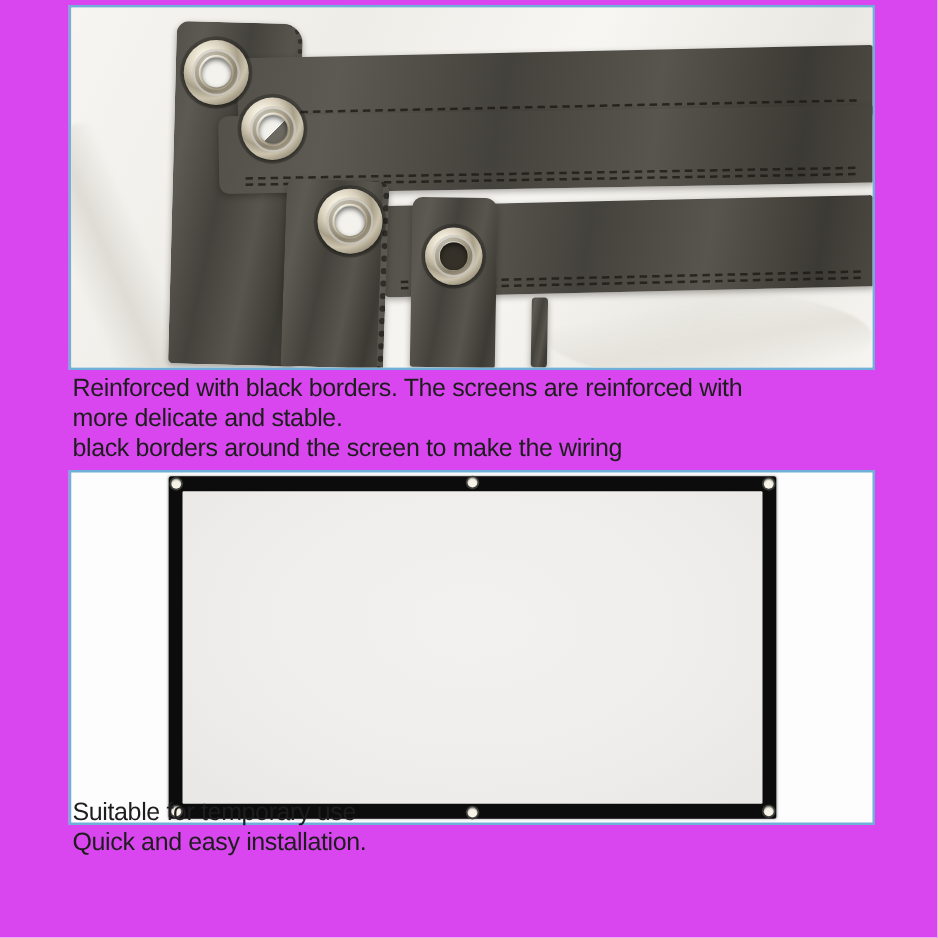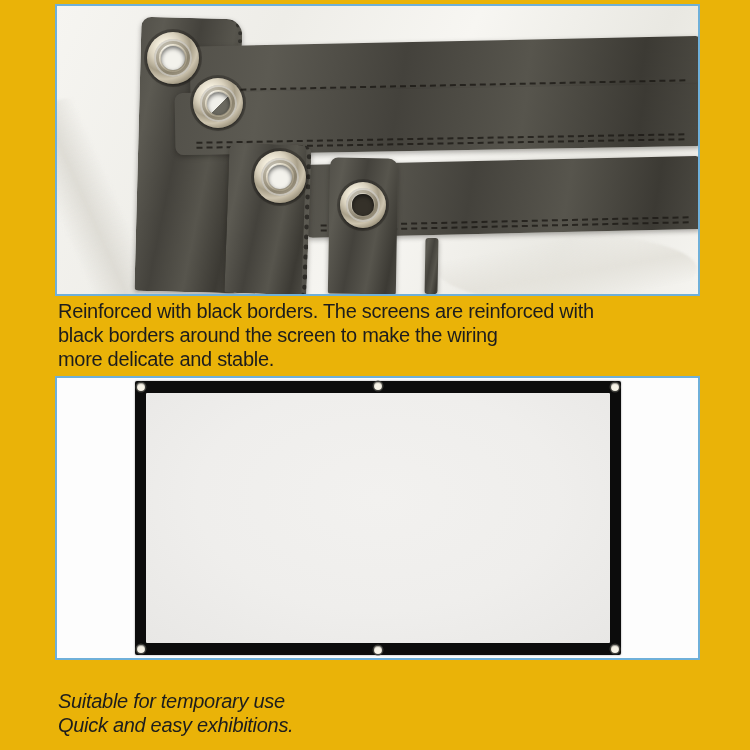--- a/index.html
+++ b/index.html
@@ -2,21 +2,21 @@
 <html><head>
 <meta charset="utf-8">
 <style>
   * { margin:0; padding:0; box-sizing:border-box; }
   html,body { background:#ffffff; }
   body {
     width:750px; height:750px;
     font-family:"Liberation Sans", sans-serif;
     position:relative; overflow:hidden;
   }
-  .page { position:absolute; inset:0; background:#eab308;padding-left:18px; }
+  .page { position:absolute; inset:0; background:#d946ef;padding-left:18px; }
 
   
   .photo-frame {
     position:absolute; left:55px; width:645px;
     border:2px solid #6fb0d9; background:#f4f3ef; overflow:hidden;
   }
   .frame1 { top:4px;  height:292px; }
   .frame2 { top:376px; height:284px; background:#fdfdfd; }
 
   
@@ -78,21 +78,21 @@
   .sg { position:absolute; width:8px; height:8px; border-radius:50%;
     background:#f7f3e7; box-shadow:0 0 0 1.5px #3c3c38, inset 0 1px 1px rgba(0,0,0,.35); }
   .sg-tl { left:2px;   top:2px; }    .sg-tm { left:239px; top:1px; }
   .sg-tr { left:476px; top:2px; }    .sg-bl { left:2px;   top:264px; }
   .sg-bm { left:239px; top:265px; }  .sg-br { left:476px; top:264px; }
 
   
   .caption { position:absolute; left:58px; width:660px; color:#1d1d1d;
     font-size:20px; line-height:24px; letter-spacing:-0.3px; white-space:nowrap; }
   .caption1 { top:299px; }
-  .caption2 { top:689px;font-style:italic; }
+  .caption2 { top:638px; }
 </style>
 </head>
 <body>
 
 <div class="page">
 
   <figure class="photo-frame frame1">
     <div class="scene1">
       <div class="wrinkle w1"></div>
       <div class="wrinkle w2"></div>
@@ -123,34 +123,34 @@
         <div class="hole hole-light"></div>
       </div>
       <div class="grommet g4">
         <div class="hole hole-dark"></div>
       </div>
     </div>
   </figure>
 
   <div class="caption caption1">
     <div>Reinforced with black borders. The screens are reinforced with</div>
+    <div>more delicate and stable.</div>
     <div>black borders around the screen to make the wiring</div>
-    <div>more delicate and stable.</div>
   </div>
 
   <figure class="photo-frame frame2">
     <div class="screen">
       <div class="screen-surface"></div>
       <div class="sg sg-tl"></div>
       <div class="sg sg-tm"></div>
       <div class="sg sg-tr"></div>
       <div class="sg sg-bl"></div>
       <div class="sg sg-bm"></div>
       <div class="sg sg-br"></div>
     </div>
   </figure>
 
   <div class="caption caption2">
     <div>Suitable for temporary use</div>
-    <div>Quick and easy exhibitions.</div>
+    <div>Quick and easy installation.</div>
   </div>
 
 </div>
 
 </body></html>

